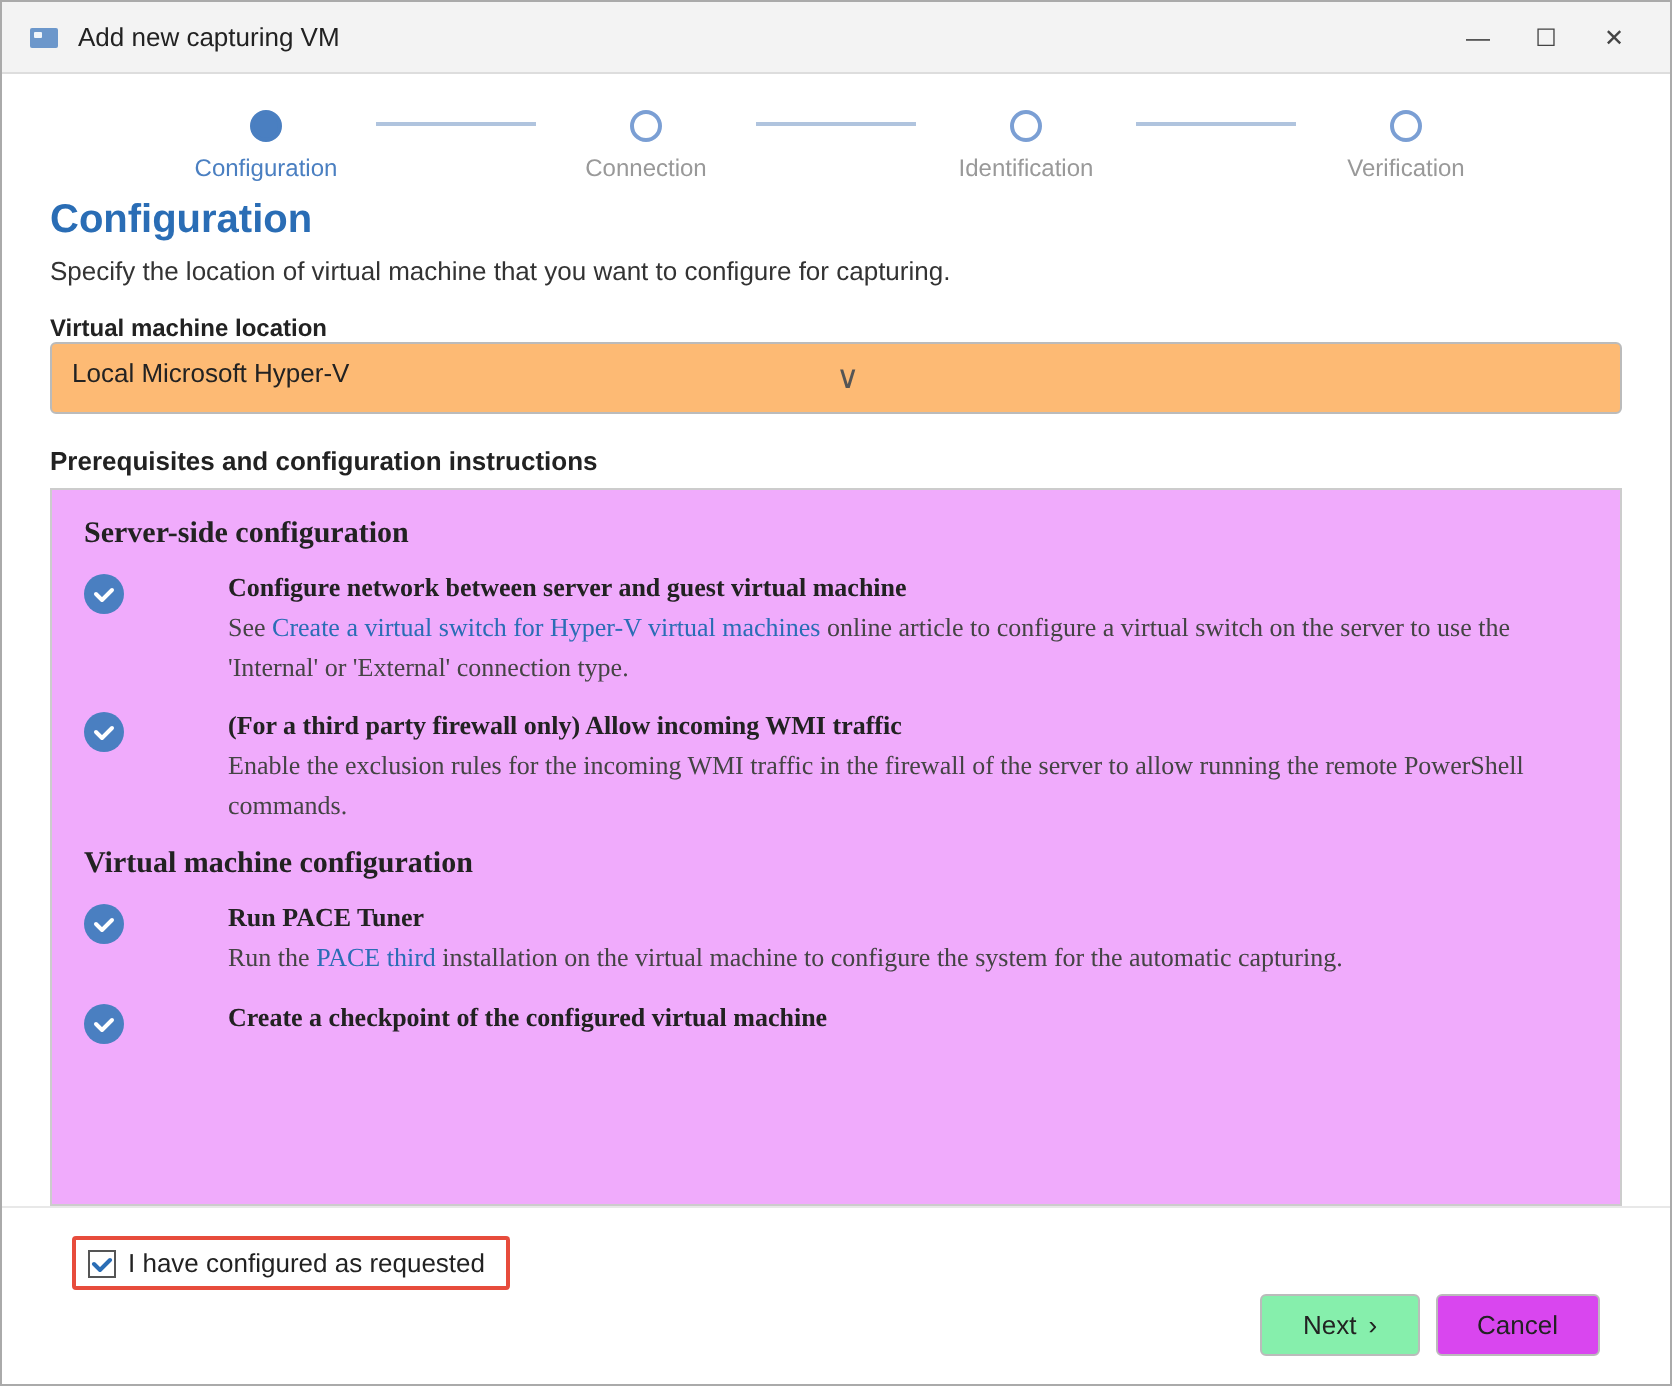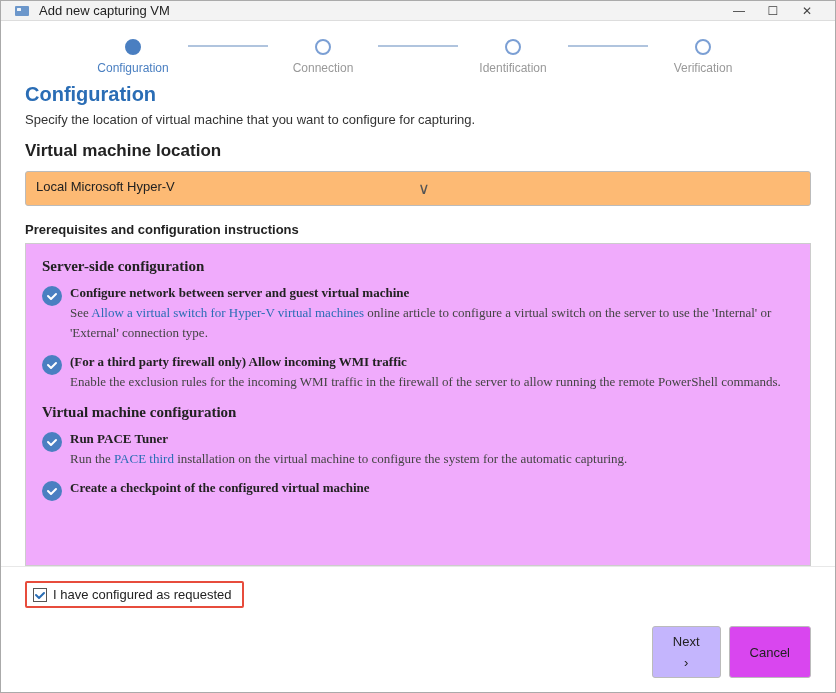--- a/index.html
+++ b/index.html
@@ -18,21 +18,21 @@
       height: 693px;
       background: #ffffff;
       border: 1px solid #aaa;
       box-shadow: 2px 2px 10px rgba(0,0,0,0.3);
       display: flex;
       flex-direction: column;
     }
     .title-bar {
       background: #f3f3f3;
       border-bottom: 1px solid #ddd;
-      height: 20px;
+      height: 36px;
       display: flex;
       align-items: center;
       padding: 0 12px;
       flex-shrink: 0;
     }
     .title-bar-icon {
       width: 18px;
       height: 18px;
       margin-right: 8px;
       display: flex;
@@ -117,24 +117,24 @@
       color: #2a6db5;
       font-weight: 600;
       margin-bottom: 6px;
     }
     .section-subtitle {
       font-size: 13px;
       color: #333;
       margin-bottom: 14px;
     }
     .field-label {
-      font-size: 17px;
+      font-size: 12px;
       font-weight: 600;
       color: #222;
-      margin-bottom: 10px;
+      margin-bottom: 0;
     }
     .dropdown-field {
       display: flex;
       align-items: flex-start;
       border: 1px solid #bbb;
       border-radius: 3px;
       background: #fdba74;
       padding: 7px 10px;
       margin-bottom: 16px;
       cursor: pointer;
@@ -182,42 +182,42 @@
       height: 20px;
       border-radius: 50%;
       background: #4a7fc1;
       display: flex;
       align-items: center;
       justify-content: center;
       flex-shrink: 0;
       margin-top: 1px;
     }
     .config-check-icon svg { width: 12px; height: 12px; }
-    .config-text-block { flex: 1; }
+    .config-text-block { flex: 1; margin-left: 44px; }
     .config-item-title {
       font-weight: 600;
       color: #222;
       font-size: 13px;
     }
     .config-item-desc {
       color: #444;
       font-size: 13px;
       line-height: 1.5;
       margin-top: 2px;
     }
     .config-item-desc a, .link {
       color: #2a6db5;
       text-decoration: none;
     }
 
     .footer {
-      padding: 14px 24px;
+      padding: 14px 35px;
       display: flex;
       flex-direction: column;
-      gap: 18px;
+      gap: 2px;
       flex-shrink: 0;
       border-top: 1px solid #e8e8e8;
     }
     .checkbox-row {
       display: flex;
       align-items: center;
       gap: 8px;
     }
     .checkbox-wrapper {
       display: flex;
@@ -254,24 +254,23 @@
       padding: 7px 20px;
       border-radius: 3px;
       border: 1px solid #bbb;
       font-size: 13px;
       cursor: pointer;
       display: flex;
       align-items: center;
       gap: 6px;
     }
     .btn-primary {
-      background: #c4b5fd;
+      background: #86efac;
       color: #222;
       border-color: #bbb;
-      flex-direction: column;
     }
     .btn-secondary {
       background: #d946ef;
       color: #222;
       border-color: #bbb;
     }
   </style>
 </head>
 <body>
 
@@ -337,21 +336,21 @@
 
       <div class="config-item">
         <div class="config-check-icon">
           <svg viewBox="0 0 12 12" fill="none">
             <path d="M2 6l3 3 5-5" stroke="#fff" stroke-width="2" stroke-linecap="round" stroke-linejoin="round"></path>
           </svg>
         </div>
         <div class="config-text-block">
           <div class="config-item-title">Configure network between server and guest virtual machine</div>
           <div class="config-item-desc">
-            <span>See </span><a class="link">Allow a virtual switch for Hyper-V virtual machines</a><span> online article to configure a virtual switch on the server to use the 'Internal' or 'External' connection type.</span>
+            <span>See </span><a class="link">Create a virtual switch for Hyper-V virtual machines</a><span> online article to configure a virtual switch on the server to use the 'Internal' or 'External' connection type.</span>
           </div>
         </div>
       </div>
 
       <div class="config-item">
         <div class="config-check-icon">
           <svg viewBox="0 0 12 12" fill="none">
             <path d="M2 6l3 3 5-5" stroke="#fff" stroke-width="2" stroke-linecap="round" stroke-linejoin="round"></path>
           </svg>
         </div>

